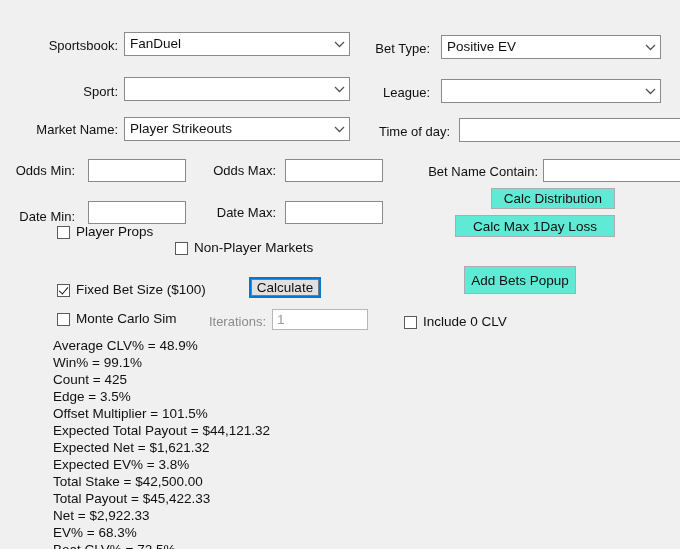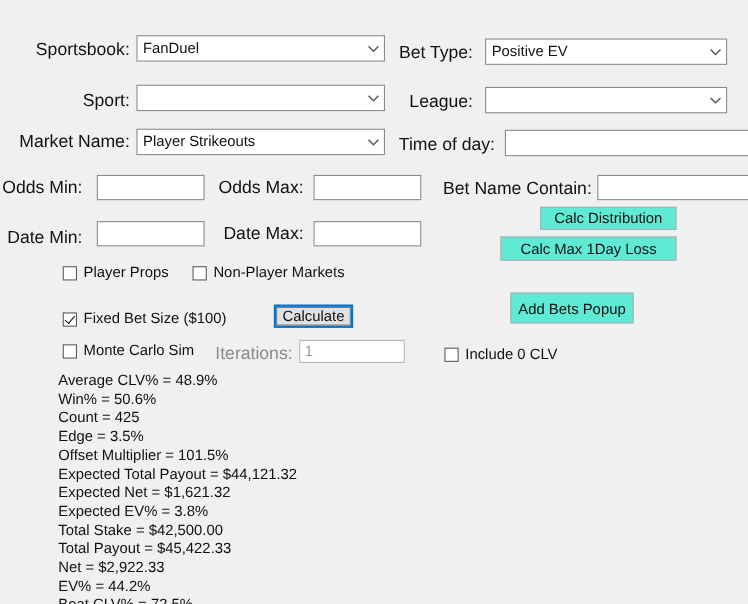--- a/index.html
+++ b/index.html
@@ -18,21 +18,21 @@
   }
   .form-root {
     position: absolute;
     inset: 0;
     overflow: hidden;
   }
   .abs { position: absolute; }
 
   
   .lbl {
-    font-size: 16px;
+    font-size: 13px;
     color: #101010;
     white-space: nowrap;
     line-height: 16px;
   }
   .lbl-right { text-align: right; }
   .lbl-disabled { color: #8b8b8b; }
 
   
   .combo {
     box-sizing: border-box;
@@ -230,21 +230,21 @@
   <div class="abs btn" style="left:491px; top:188px; width:124px; height:21px;">Calc Distribution</div>
 
   <div class="abs lbl lbl-right" style="left:0px; top:209px; width:75px;">Date Min:</div>
   <div class="abs tbox" style="left:88px; top:201px; width:98px; height:23px;"></div>
 
   <div class="abs lbl lbl-right" style="left:196px; top:205px; width:80px;">Date Max:</div>
   <div class="abs tbox" style="left:285px; top:201px; width:98px; height:23px;"></div>
 
   <div class="abs btn" style="left:455px; top:215px; width:160px; height:22px;">Calc Max 1Day Loss</div>
 
-  <div class="abs cb-row" style="left:57px; top:240px;">
+  <div class="abs cb-row" style="left:57px; top:224px;">
     <span class="cb-box"></span>
     <span class="cb-label">Player Props</span>
   </div>
 
   <div class="abs cb-row" style="left:175px; top:240px;">
     <span class="cb-box"></span>
     <span class="cb-label">Non-Player Markets</span>
   </div>
 
   <div class="abs cb-row" style="left:57px; top:282px;">
@@ -266,27 +266,27 @@
   <div class="abs lbl lbl-disabled lbl-right" style="left:180px; top:314px; width:86px;">Iterations:</div>
   <div class="abs tbox disabled" style="left:272px; top:309px; width:96px; height:21px;">1</div>
 
   <div class="abs cb-row" style="left:404px; top:314px;">
     <span class="cb-box"></span>
     <span class="cb-label">Include 0 CLV</span>
   </div>
 
   <div class="results" id="results-block">
       <div class="rline">Average CLV% = 48.9%</div>
-      <div class="rline">Win% = 50.6%</div>
+      <div class="rline">Win% = 99.1%</div>
       <div class="rline">Count = 425</div>
       <div class="rline">Edge = 3.5%</div>
       <div class="rline">Offset Multiplier = 101.5%</div>
       <div class="rline">Expected Total Payout = $44,121.32</div>
       <div class="rline">Expected Net = $1,621.32</div>
       <div class="rline">Expected EV% = 3.8%</div>
       <div class="rline">Total Stake = $42,500.00</div>
       <div class="rline">Total Payout = $45,422.33</div>
       <div class="rline">Net = $2,922.33</div>
-      <div class="rline">EV% = 44.2%</div>
+      <div class="rline">EV% = 68.3%</div>
       <div class="rline">Beat CLV% = 72.5%</div>
     </div>
 
 </div>
 
 </body></html>

